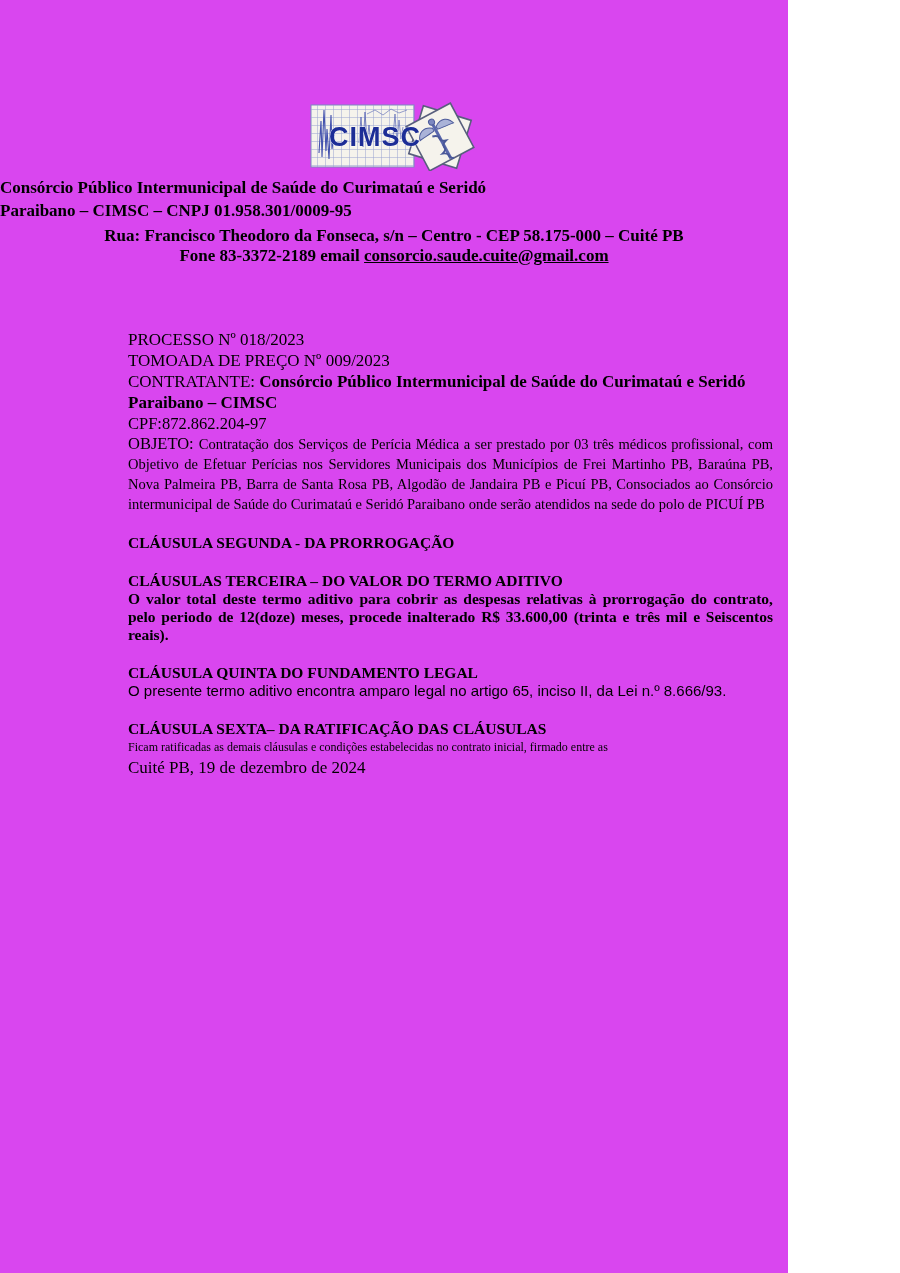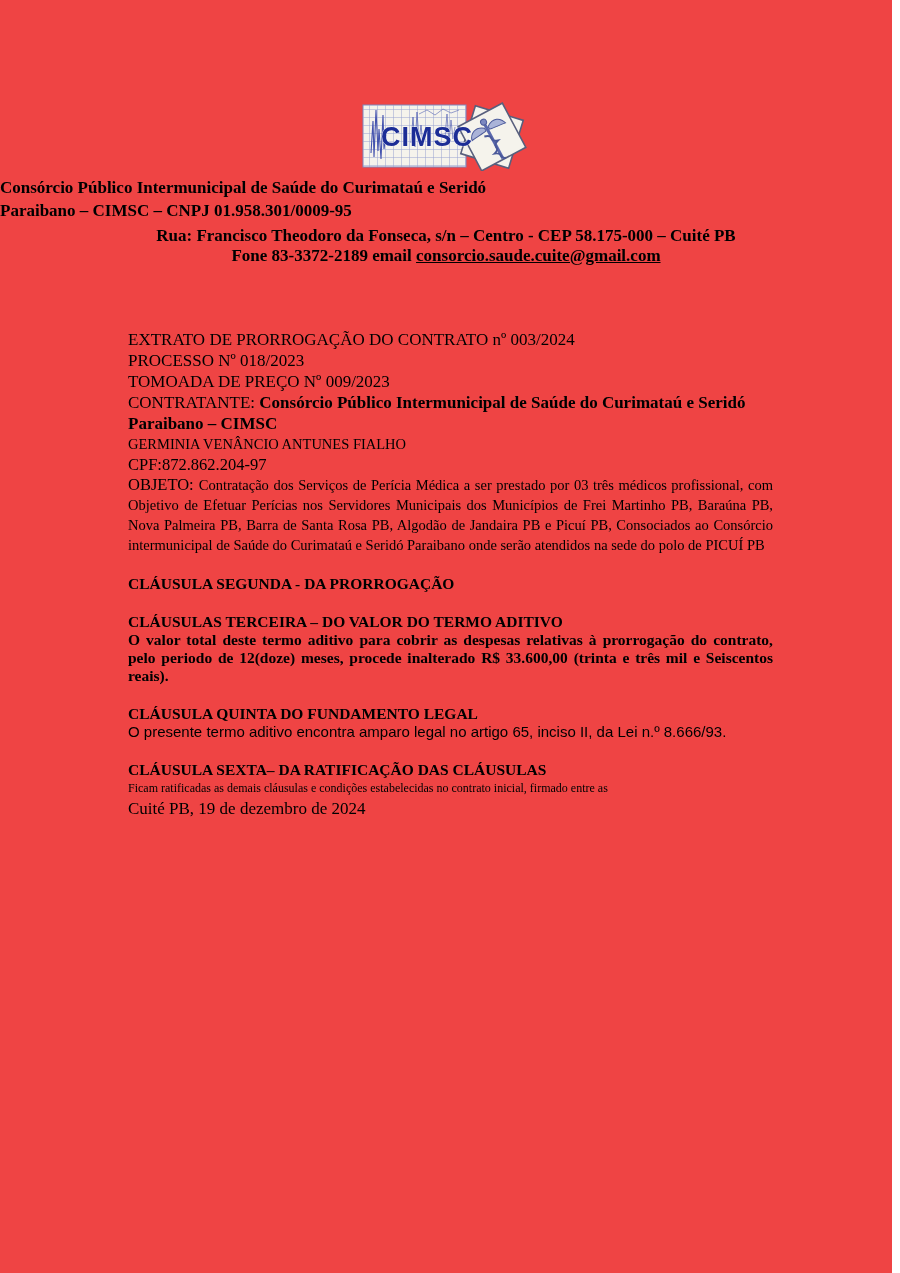--- a/index.html
+++ b/index.html
@@ -1,20 +1,20 @@
 <!DOCTYPE html>
 <html><head>
 <meta charset="utf-8">
 <style>
   html, body { margin: 0; padding: 0; background: #ffffff; }
   .page {
     position: relative;
-    width: 892px;
+    width: 788px;
     height: 1273px;
-    background: #ef4444;
+    background: #d946ef;
     color: #000000;
     font-family: "Liberation Serif", "DejaVu Serif", serif;
     overflow: hidden;
   }
   .logo-wrap {
     position: absolute;
     top: 101px; left: 0;
     width: 100%;
     display: flex;
     justify-content: center;
@@ -119,25 +119,23 @@
     <div>Consórcio Público Intermunicipal de Saúde do Curimataú e Seridó</div>
     <div>Paraibano – CIMSC – CNPJ 01.958.301/0009-95</div>
   </div>
 
   <div class="addr-header">
     <div>Rua: Francisco Theodoro da Fonseca, s/n – Centro - CEP 58.175-000 – Cuité PB</div>
     <div><span>Fone  83-3372-2189 email </span><span class="email-link">consorcio.saude.cuite@gmail.com</span></div>
   </div>
 
   <div class="content">
-    <p class="line-lg">EXTRATO DE PRORROGAÇÃO DO CONTRATO nº 003/2024</p>
     <p class="line-lg">PROCESSO Nº 018/2023</p>
     <p class="line-lg">TOMOADA DE PREÇO Nº 009/2023</p>
     <p class="line-lg"><span>CONTRATANTE: </span><span class="inline-bold">Consórcio Público Intermunicipal de Saúde do Curimataú e Seridó Paraibano – CIMSC</span></p>
-    <p class="person-line">GERMINIA VENÂNCIO ANTUNES FIALHO</p>
     <p class="cpf-line">CPF:872.862.204-97</p>
     <p class="objeto-para"><span class="objeto-label">OBJETO: </span><span>Contratação dos Serviços de Perícia Médica a ser prestado por 03 três médicos profissional, com Objetivo de Efetuar Perícias nos Servidores Municipais dos Municípios de Frei Martinho PB, Baraúna PB, Nova Palmeira PB, Barra de Santa Rosa PB, Algodão de Jandaira PB e Picuí PB, Consociados ao Consórcio intermunicipal de Saúde do Curimataú e Seridó Paraibano onde serão atendidos na sede  do polo de PICUÍ PB</span></p>
 
     <div class="clause">
       <p class="clause-heading">CLÁUSULA SEGUNDA - DA PRORROGAÇÃO</p>
     </div>
 
     <div class="clause">
       <p class="clause-heading">CLÁUSULAS TERCEIRA – DO VALOR DO TERMO ADITIVO</p>
       <p class="clause-body bold-body"> O valor total deste termo aditivo para cobrir as despesas relativas à prorrogação do contrato, pelo periodo de 12(doze) meses, procede inalterado R$ 33.600,00 (trinta e três mil e Seiscentos reais).</p>

